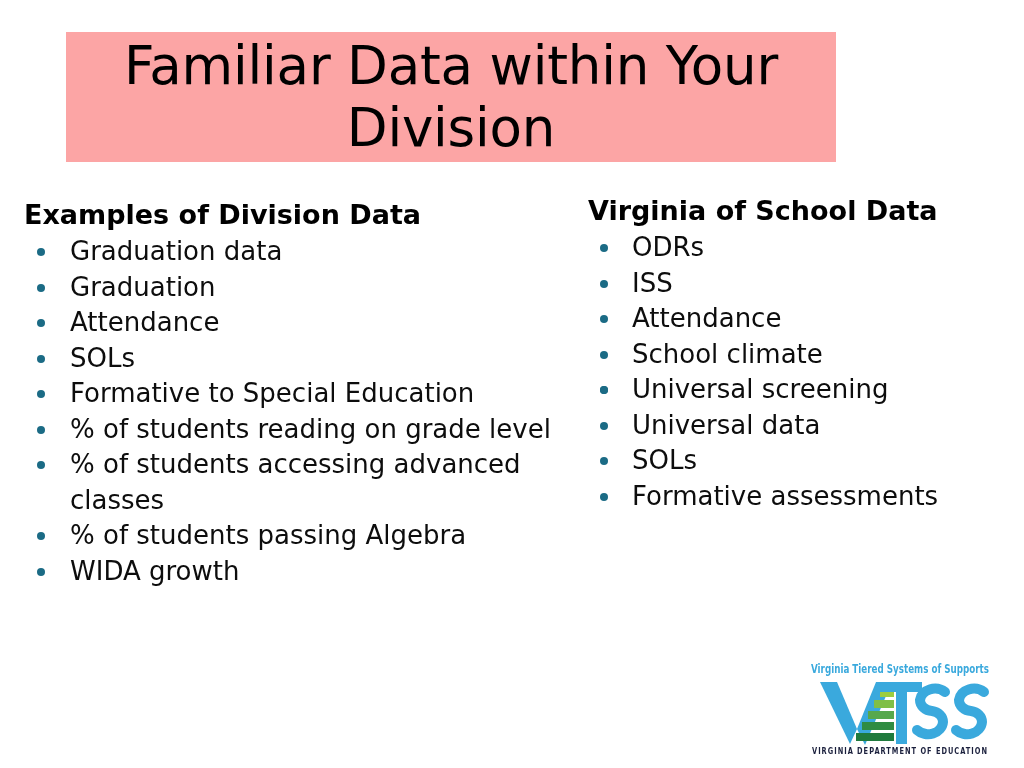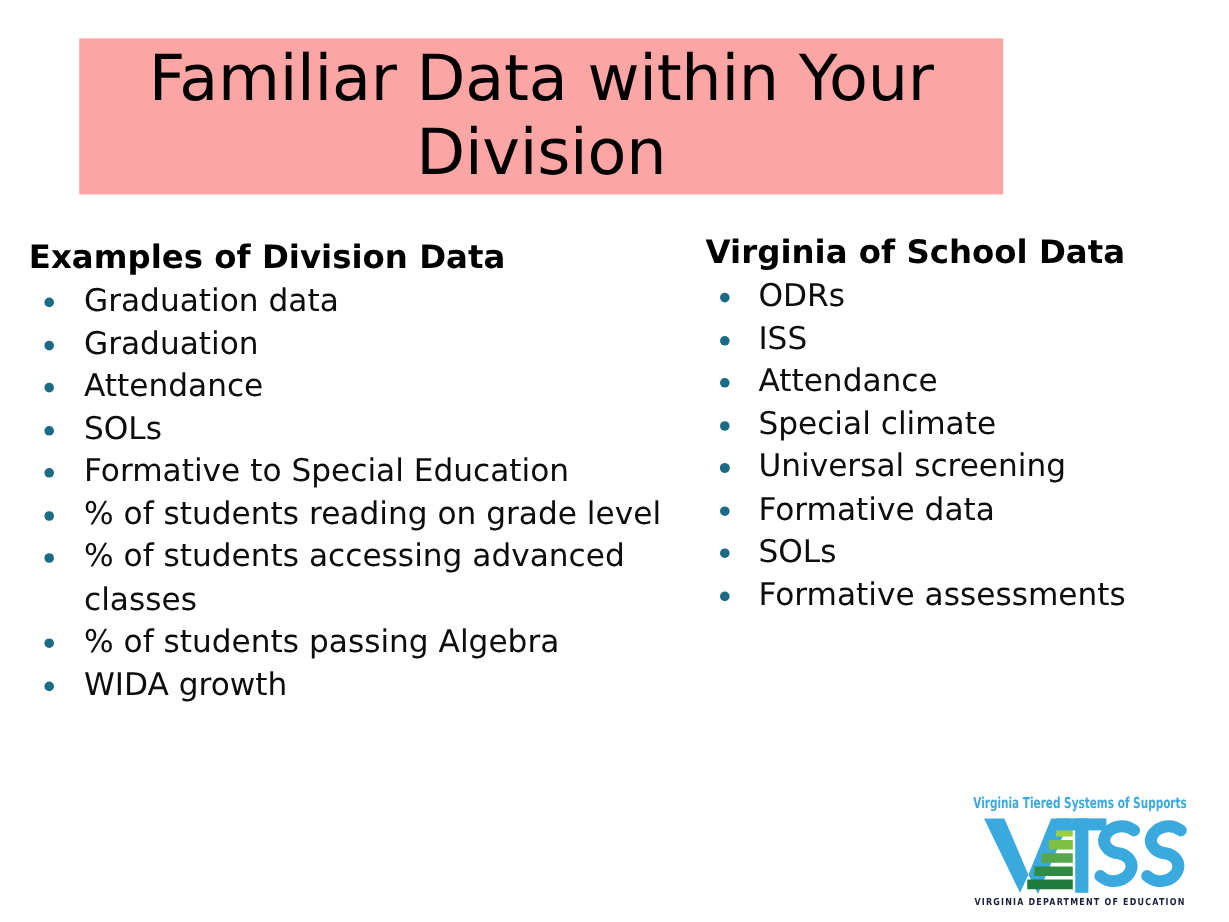--- a/index.html
+++ b/index.html
@@ -126,24 +126,24 @@
     <li><span class="bullet-dot"></span><span>WIDA growth</span></li>
   </ul>
 </div>
 
 <div id="right-column">
   <div class="col-heading">Virginia of School Data</div>
   <ul class="bullets">
     <li><span class="bullet-dot"></span><span>ODRs</span></li>
     <li><span class="bullet-dot"></span><span>ISS</span></li>
     <li><span class="bullet-dot"></span><span>Attendance</span></li>
-    <li><span class="bullet-dot"></span><span>Special climate</span></li>
+    <li><span class="bullet-dot"></span><span>School climate</span></li>
     <li><span class="bullet-dot"></span></li>
     <li><span class="bullet-dot"></span><span>Universal screening</span></li>
-    <li><span class="bullet-dot"></span><span>Formative data</span></li>
+    <li><span class="bullet-dot"></span><span>Universal data</span></li>
     <li><span class="bullet-dot"></span><span>SOLs</span></li>
     <li><span class="bullet-dot"></span><span>Formative assessments</span></li>
   </ul>
 </div>
 
 <div id="vtss-logo">
   <svg width="192" height="98" viewBox="0 0 192 98" xmlns="http://www.w3.org/2000/svg">
 
     <text id="logo-tagline" x="96" y="14" text-anchor="middle" font-family="DejaVu Sans, sans-serif" font-size="12.5" font-weight="bold" fill="#3aa9dd" textLength="178" lengthAdjust="spacingAndGlyphs">Virginia Tiered Systems of Supports</text>
 

